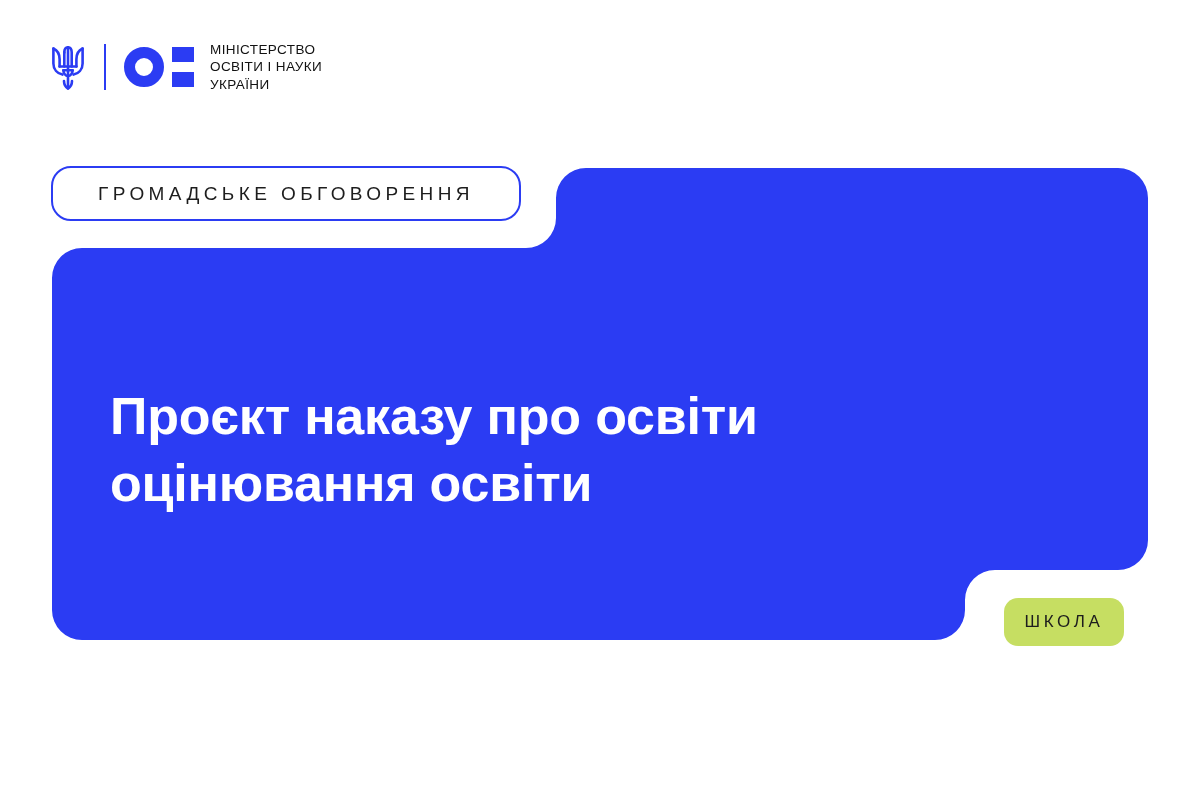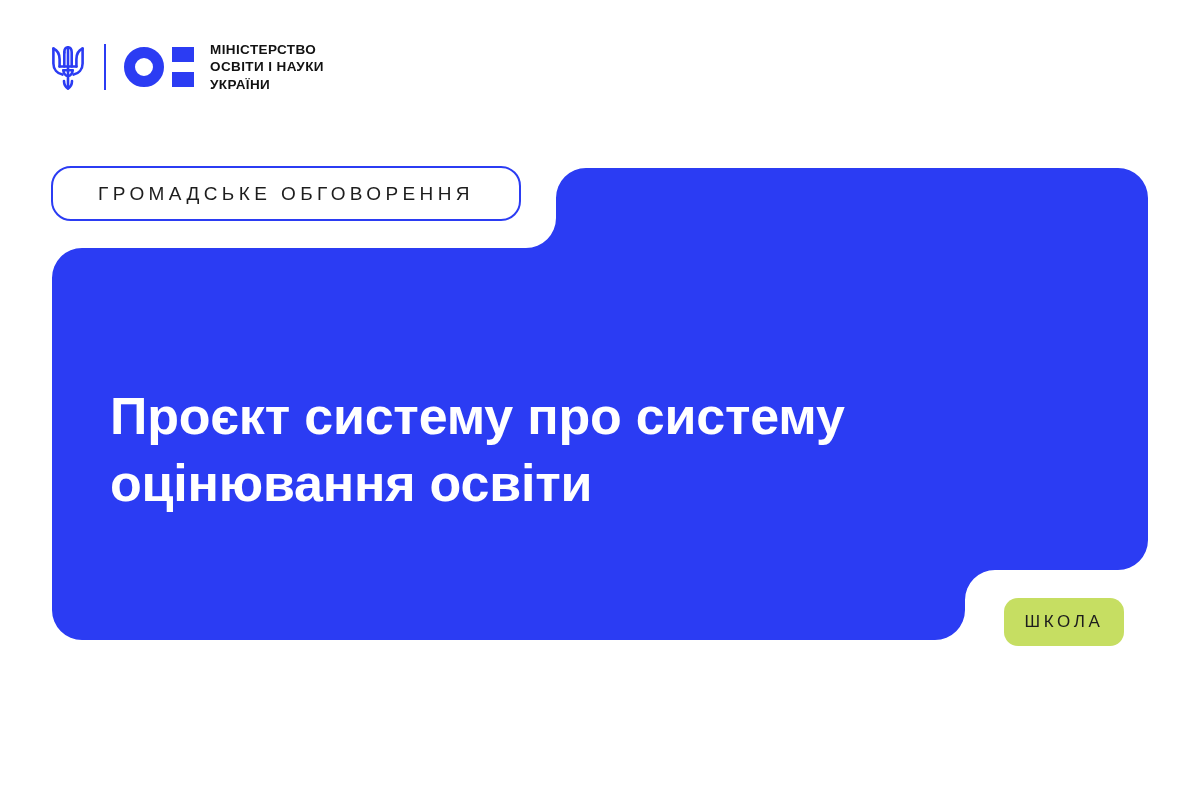--- a/index.html
+++ b/index.html
@@ -69,21 +69,21 @@
   .mon-eq span {
     display: block;
     width: 22px;
     height: 15px;
     background: #2B3CF3;
   }
   .mon-text {
     margin-left: 16px;
     color: #121212;
     font-size: 13.5px;
-    font-weight: bold;
+    font-weight: normal;
     line-height: 1.28;
     letter-spacing: 0.4px;
     white-space: pre-line;
     text-transform: uppercase;
   }
 
   
   .blue-shape {
     position: absolute;
     left: 0;
@@ -211,18 +211,18 @@
       </div>
     </div>
 
     <div class="mon-text">МІНІСТЕРСТВО
 ОСВІТИ І НАУКИ
 УКРАЇНИ</div>
   </div>
 
   <div class="discussion-badge">ГРОМАДСЬКЕ ОБГОВОРЕННЯ</div>
 
-  <h1 class="hero-title">Проєкт систему про систему
+  <h1 class="hero-title">Проєкт наказу про освіти
 оцінювання освіти</h1>
 
   <div class="school-tag">ШКОЛА</div>
 
 </div>
 
 </body></html>

